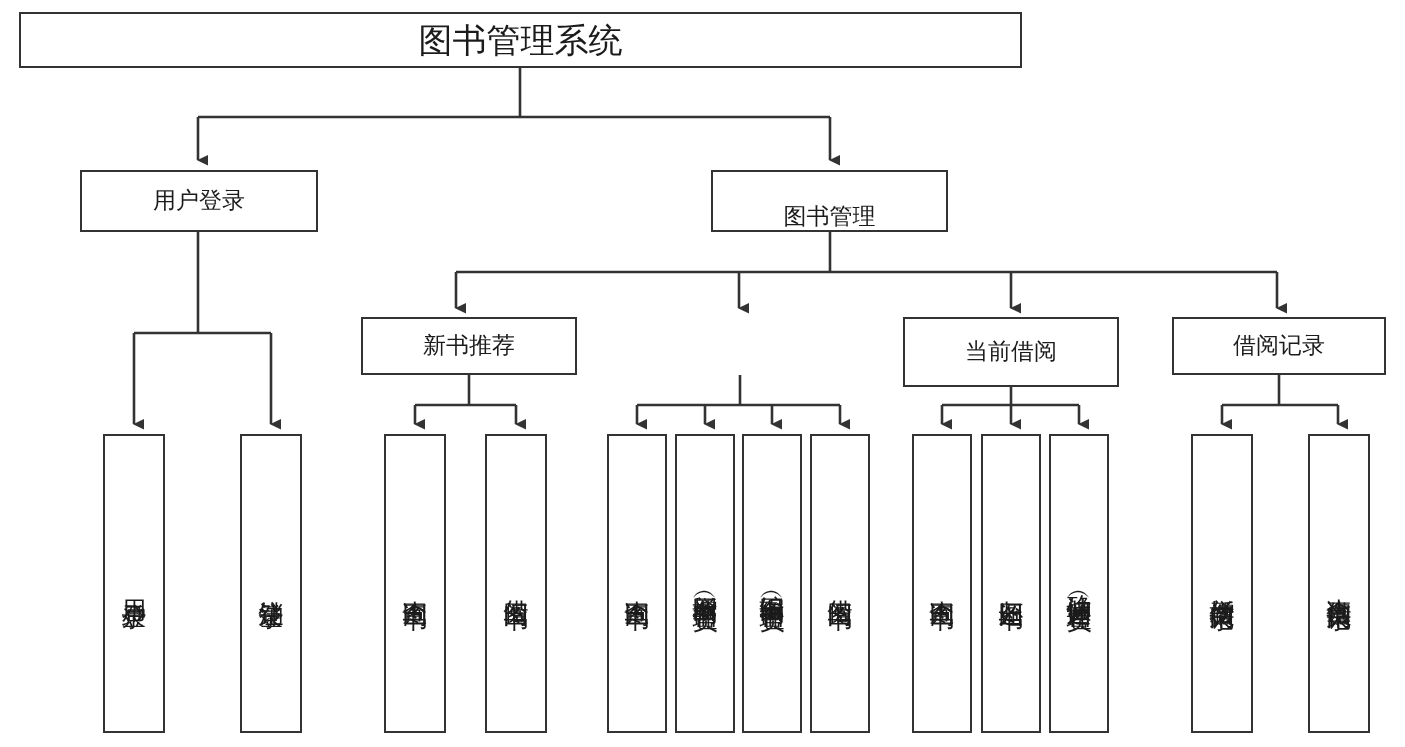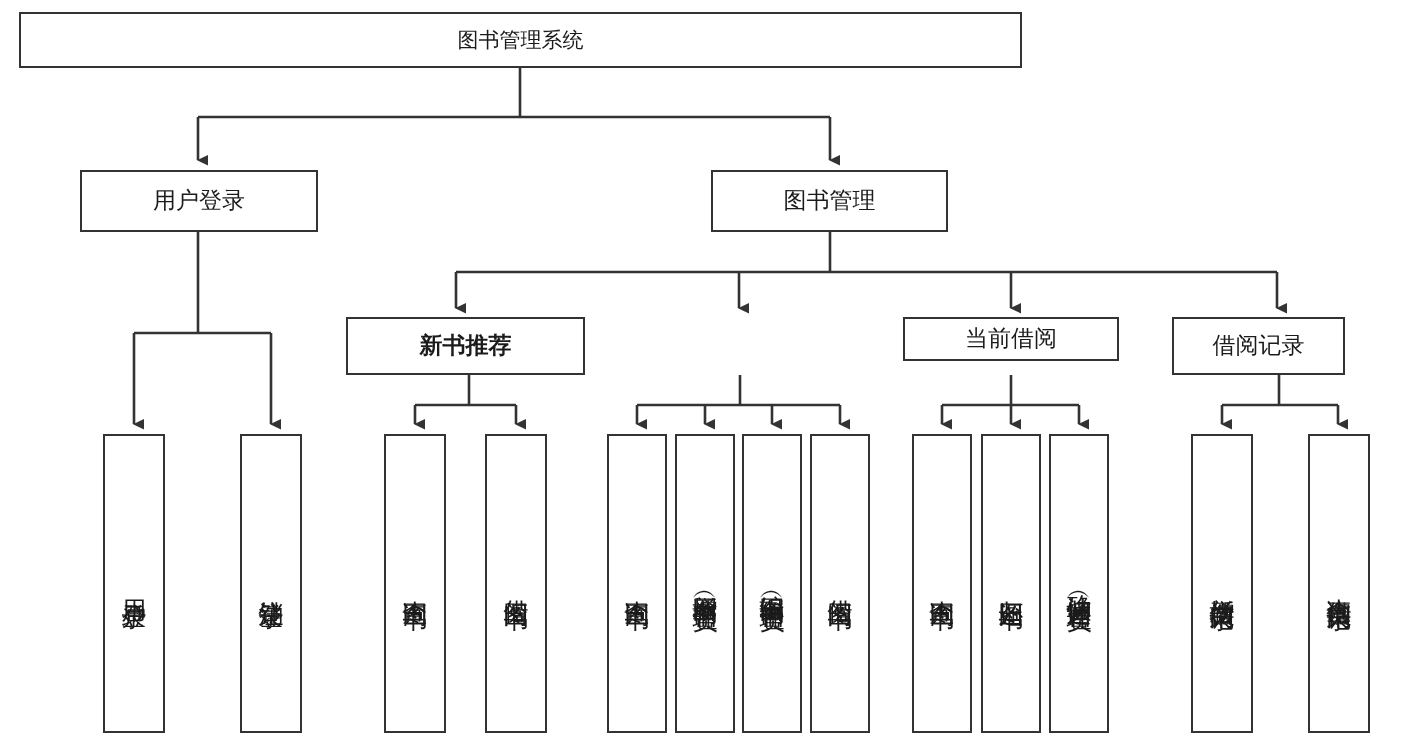--- a/index.html
+++ b/index.html
@@ -22,21 +22,21 @@
     align-items:center;
     justify-content:center;
     color:#1b1b1b;
   }
   .node .lbl{
     display:block;
     text-align:center;
     line-height:1.18;
     white-space:pre-line;
   }
-  .node-root .lbl{font-size:21px;}
+  .node-root .lbl{font-size:34px;}
   .node-l2 .lbl{font-size:23px;}
   .node-l3 .lbl{font-size:23px;}
 
   .node-leaf{
     border-width:2.5px;
   }
   .node-leaf .lbl{
     writing-mode:vertical-rl;
     text-orientation:upright;
     font-size:25px;
@@ -114,31 +114,31 @@
     </g>
   </svg>
 
   <div class="node node-root" style="left:19px;top:12px;width:1003px;height:56px;">
     <span class="lbl">图书管理系统</span>
   </div>
 
   <div class="node node-l2" style="left:80px;top:170px;width:238px;height:62px;">
     <span class="lbl">用户登录</span>
   </div>
-  <div class="node node-l2" style="left:711px;top:170px;width:237px;height:62px;">
+  <div class="node node-l2" style="left:711px;top:170px;width:237px;height:62px;align-items:flex-end;">
     <span class="lbl">图书管理</span>
   </div>
 
-  <div class="node node-l3" style="left:346px;top:317px;width:239px;height:58px;font-weight:bold;">
+  <div class="node node-l3" style="left:361px;top:317px;width:216px;height:58px;">
     <span class="lbl">新书推荐</span>
   </div>
-  <div class="node node-l3" style="left:903px;top:317px;width:216px;height:44px;">
+  <div class="node node-l3" style="left:903px;top:317px;width:216px;height:70px;">
     <span class="lbl">当前借阅</span>
   </div>
-  <div class="node node-l3" style="left:1172px;top:317px;width:173px;height:58px;">
+  <div class="node node-l3" style="left:1172px;top:317px;width:214px;height:58px;">
     <span class="lbl">借阅记录</span>
   </div>
 
   <div class="node node-leaf" style="left:103px;top:434px;width:62px;height:299px;">
     <span class="lbl">用户登录</span>
   </div>
   <div class="node node-leaf" style="left:240px;top:434px;width:62px;height:299px;">
     <span class="lbl">注销登录</span>
   </div>
 

